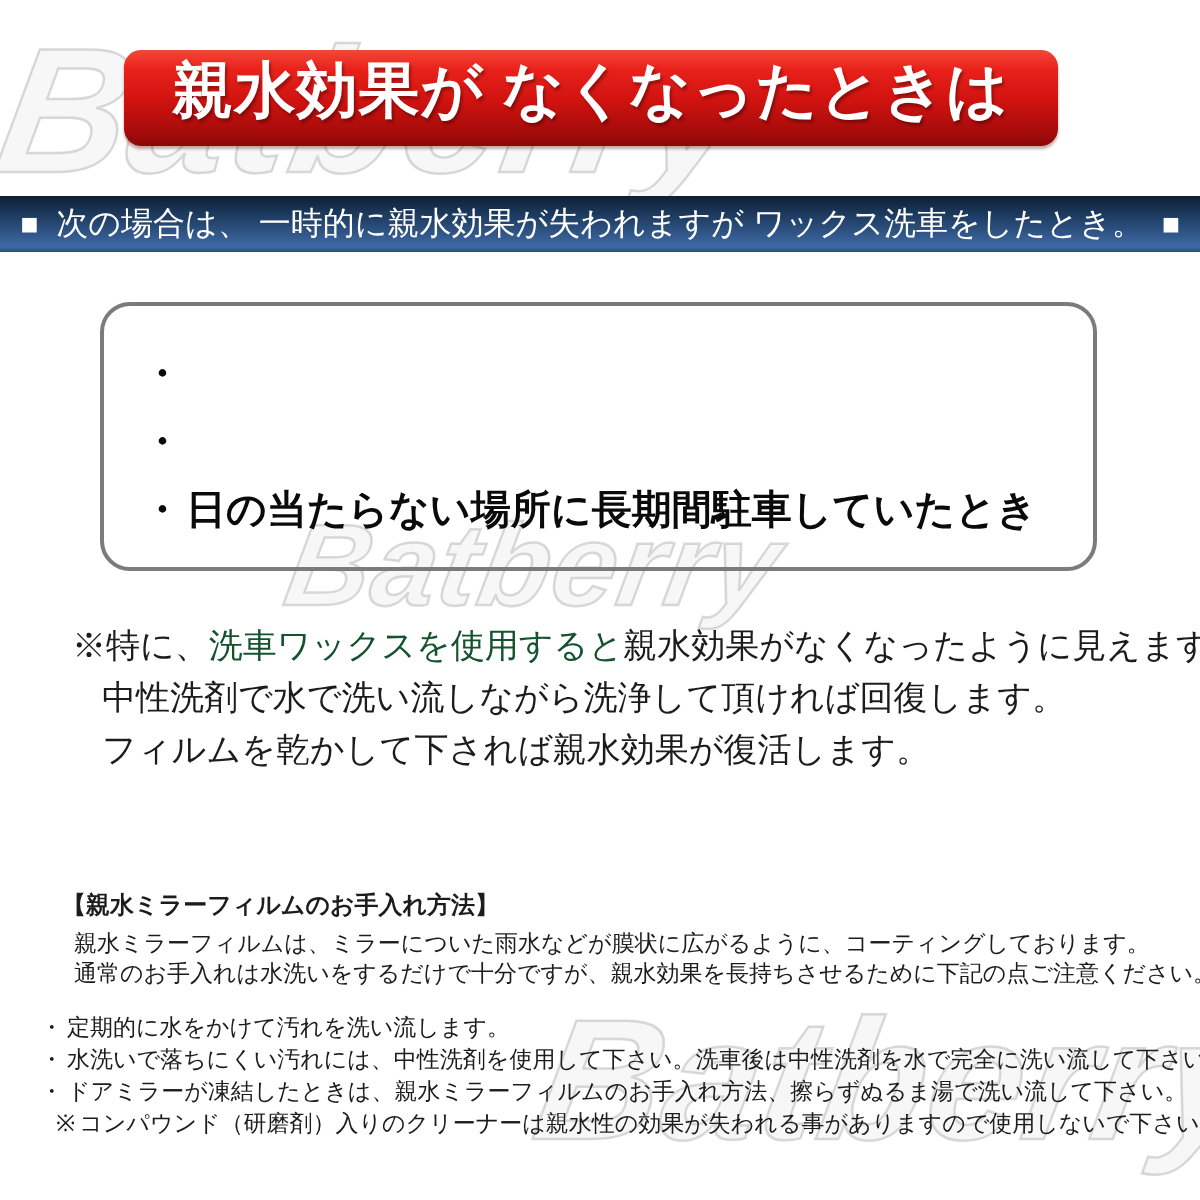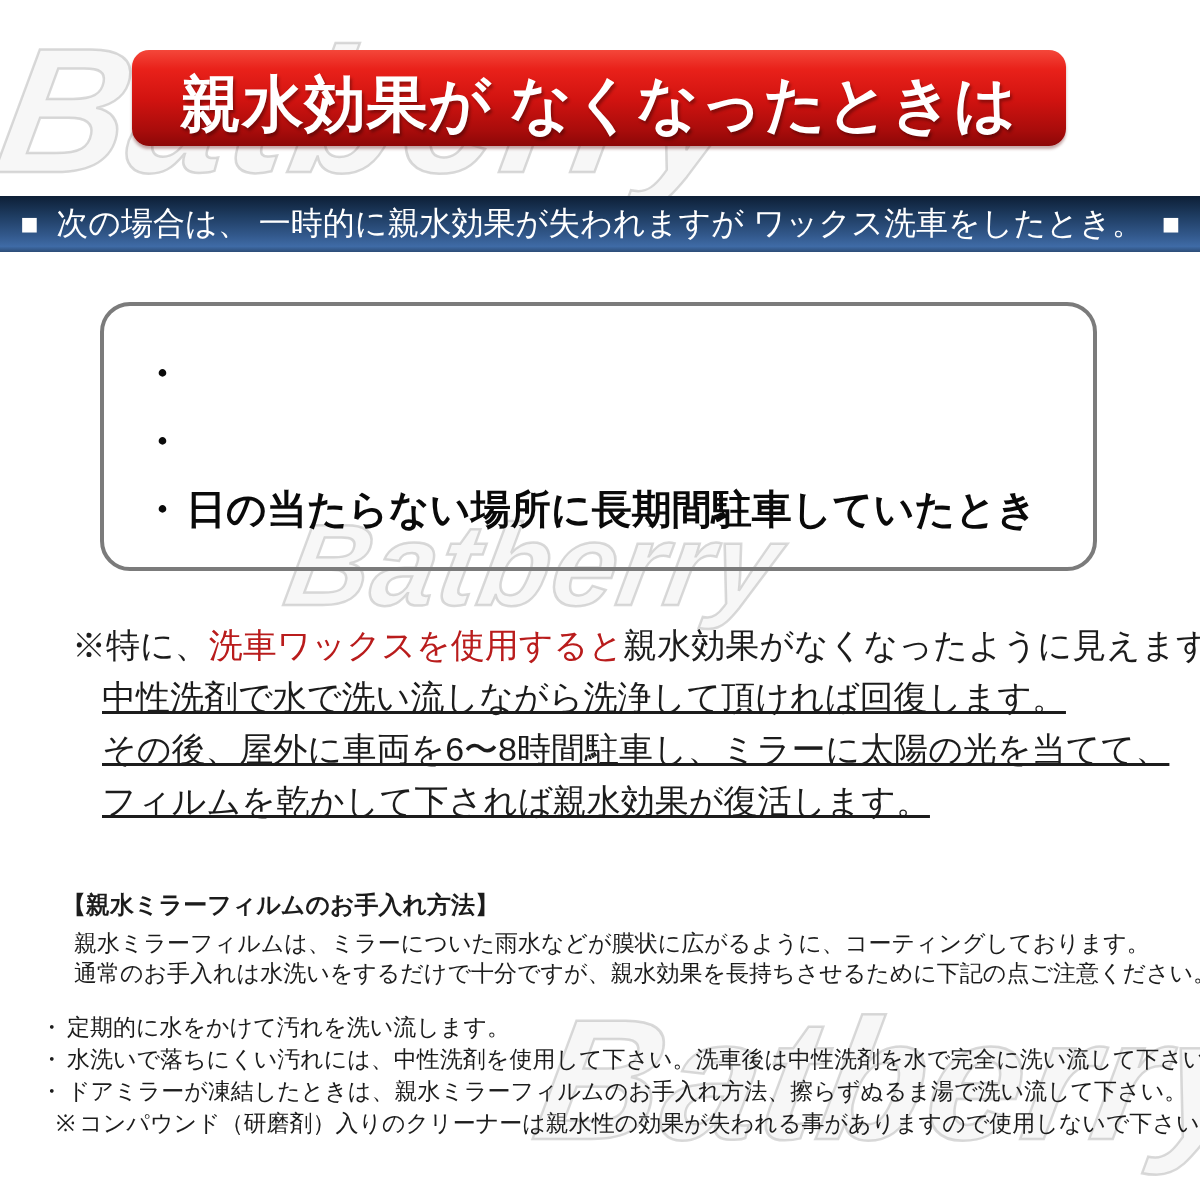--- a/index.html
+++ b/index.html
@@ -18,25 +18,25 @@
     -webkit-text-stroke:2.5px rgba(186,186,186,0.55);
     transform:skewX(-10deg);
     letter-spacing:2px;
   }
   #wm-top{top:8px;left:2px;font-size:178px;}
   #wm-mid{top:498px;left:288px;font-size:116px;}
   #wm-bottom{top:980px;left:540px;font-size:172px;}
 
   
   .banner-red{
-    left:132px;top:50px;width:934px;height:96px;
+    left:124px;top:50px;width:934px;height:96px;
     border-radius:17px;
     background:linear-gradient(180deg,#f4473a 0%,#e9211a 20%,#d11310 52%,#a80c0b 84%,#8c0707 100%);
     box-shadow:0 3px 3px rgba(92,8,8,0.35);
-    display:flex;align-items:flex-end;justify-content:center;
+    display:flex;align-items:flex-start;justify-content:center;
   }
   .banner-red .title{
     color:#ffffff;font-size:61px;font-weight:bold;white-space:nowrap;
     letter-spacing:1px;
     text-shadow:2px 3px 3px rgba(0,0,0,0.32);
   }
 
   
   .notice-bar{
     left:0;top:196px;width:1200px;height:56px;
@@ -60,22 +60,22 @@
     font-size:40px;font-weight:bold;color:#0a0a0a;white-space:nowrap;
   }
   .case-row .bullet{margin-right:4px;}
 
   
   .recovery{
     left:72px;top:623px;width:1090px;
     font-size:34px;color:#1c1c1c;
   }
   .recovery .line{height:52px;white-space:nowrap;}
-  .recovery .line.indent{padding-left:30px;text-decoration:underline;}
-  .recovery .hl{color:#b91c1c;}
+  .recovery .line.indent{padding-left:30px;}
+  .recovery .hl{color:#14532d;}
 
   
   .care{
     left:62px;top:889px;color:#1c1c1c;
   }
   .care .heading{font-size:24px;font-weight:bold;margin-bottom:7px;white-space:nowrap;}
   .care .cline{font-size:23px;line-height:30px;padding-left:12px;white-space:nowrap;}
 
   
   .notes{
@@ -113,21 +113,20 @@
     <span class="bullet">・</span>
     <span>日の当たらない場所に長期間駐車していたとき</span>
   </div>
 </div>
 
 <div class="abs recovery">
   <div class="line">
     <span>※特に、</span><span class="hl">洗車ワックスを使用すると</span><span>親水効果がなくなったように見えますが、</span>
   </div>
   <div class="line indent">中性洗剤で水で洗い流しながら洗浄して頂ければ回復します。</div>
-  <div class="line indent">その後、屋外に車両を6〜8時間駐車し、ミラーに太陽の光を当てて、</div>
   <div class="line indent">フィルムを乾かして下されば親水効果が復活します。</div>
 </div>
 
 <div class="abs care">
   <div class="heading">【親水ミラーフィルムのお手入れ方法】</div>
   <div class="cline">親水ミラーフィルムは、ミラーについた雨水などが膜状に広がるように、コーティングしております。</div>
   <div class="cline">通常のお手入れは水洗いをするだけで十分ですが、親水効果を長持ちさせるために下記の点ご注意ください。</div>
 </div>
 
 <div class="abs notes">

